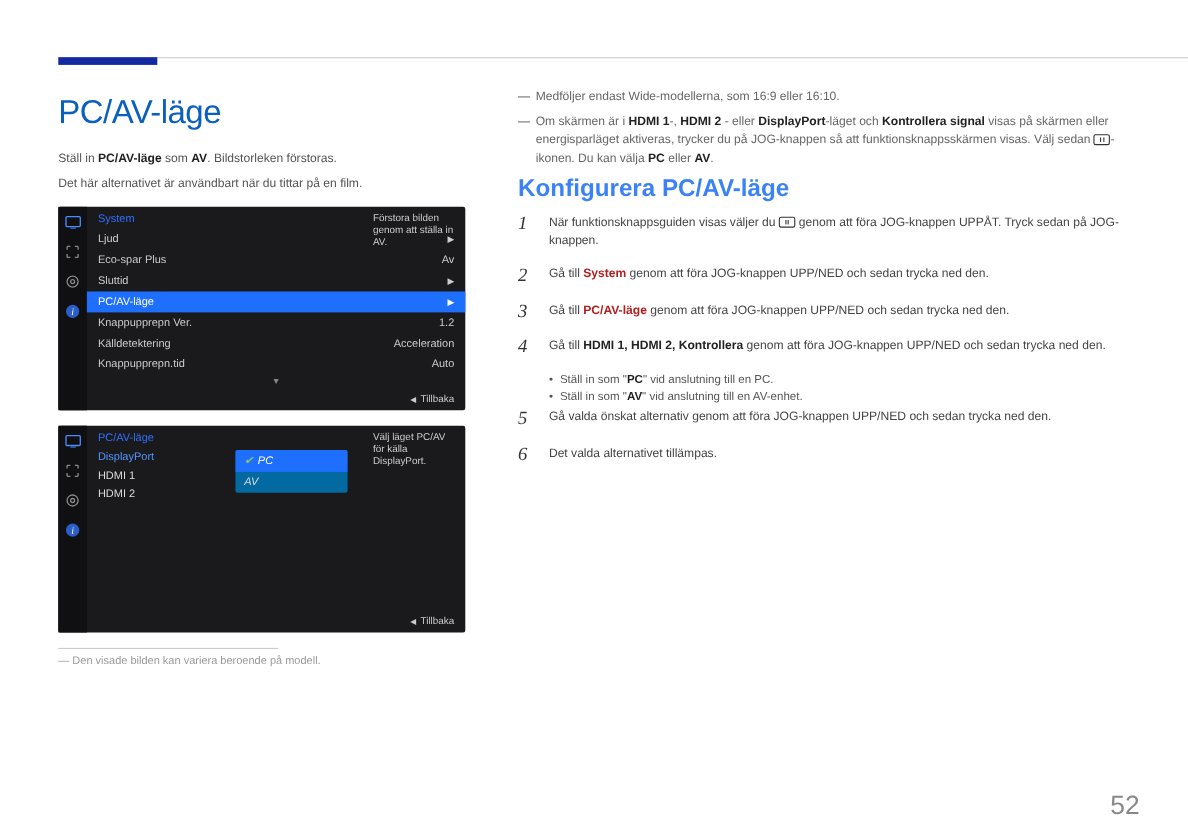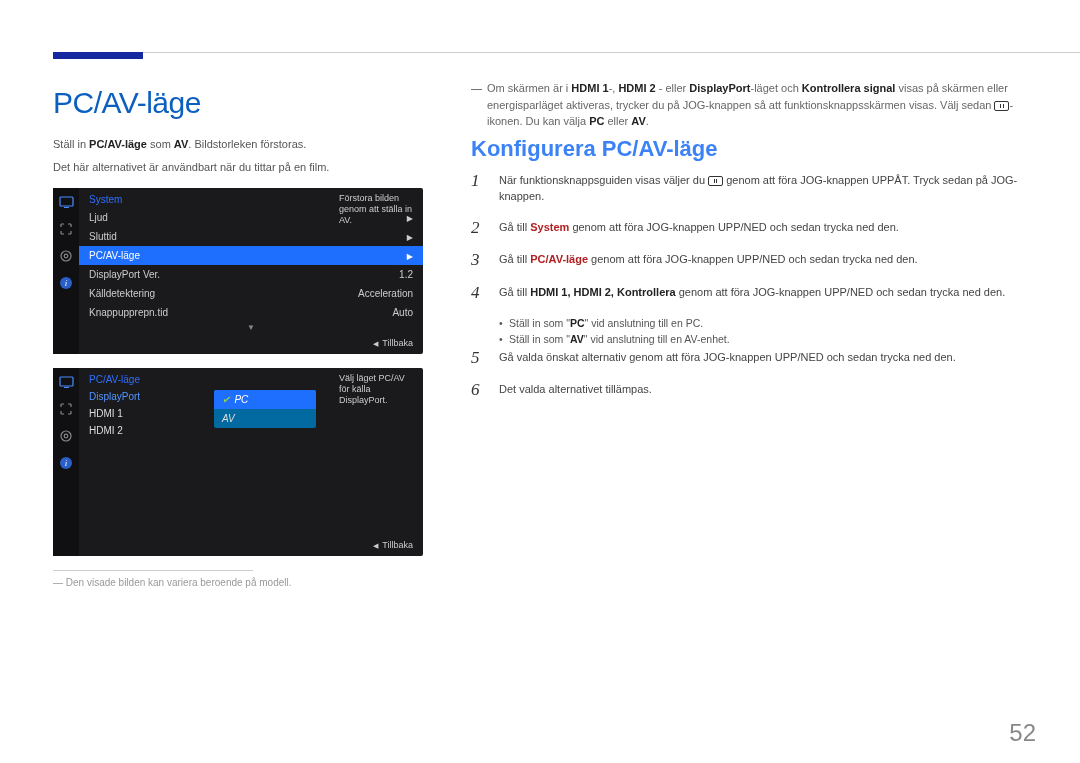--- a/index.html
+++ b/index.html
@@ -252,29 +252,33 @@
           </div>
       </div>
       <div class="osd-main">
         <div class="osd-header">System</div>
         <div id="osd1rows">
             <div class="osd-row">
               <span>Ljud</span>
               <span> <span class="arrow-r">▶</span></span>
             </div>
             <div class="osd-row">
+              <span>Eco-spar Plus</span>
+              <span>Av</span>
+            </div>
+            <div class="osd-row">
               <span>Sluttid</span>
               <span> <span class="arrow-r">▶</span></span>
             </div>
             <div class="osd-row highlight">
               <span>PC/AV-läge</span>
               <span> <span class="arrow-r">▶</span></span>
             </div>
             <div class="osd-row">
-              <span>DisplayPort Ver.</span>
+              <span>Knappupprepn Ver.</span>
               <span>1.2</span>
             </div>
             <div class="osd-row">
               <span>Källdetektering</span>
               <span>Acceleration</span>
             </div>
             <div class="osd-row">
               <span>Knappupprepn.tid</span>
               <span>Auto</span>
             </div>
@@ -325,20 +329,21 @@
         <div class="osd-desc">Välj läget PC/AV för källa DisplayPort.</div>
         <div class="osd-footer" style="position:absolute;bottom:0;right:0;left:0;"><span class="tri">◀</span><span>Tillbaka</span></div>
       </div>
     </div>
 
     <div class="foot-sep"></div>
     <div class="footnote">― <span>Den visade bilden kan variera beroende på modell.</span></div>
   </div>
 
   <div class="col-right">
+    <div class="note-dash">Medföljer endast Wide-modellerna, som 16:9 eller 16:10.</div>
     <div class="note-dash">
       <span>Om skärmen är i </span><span class="strong">HDMI 1</span><span>-, </span><span class="strong">HDMI 2</span><span> - eller </span><span class="strong">DisplayPort</span><span>-läget och </span><span class="strong">Kontrollera signal</span><span> visas på skärmen eller energisparläget aktiveras, trycker du på JOG-knappen så att funktionsknappsskärmen visas. Välj sedan </span><span class="mini-ic grid"></span><span>-ikonen. Du kan välja </span><span class="strong">PC</span><span> eller </span><span class="strong">AV</span><span>.</span>
     </div>
 
     <h2 class="sub-title">Konfigurera PC/AV-läge</h2>
 
     <div class="step-list" id="steps">
         <div class="step">
           <div class="num">1</div>
           <div class="txt">När funktionsknappsguiden visas väljer du <span class="mini-ic grid"></span> genom att föra JOG-knappen UPPÅT. Tryck sedan på JOG-knappen.</div>

